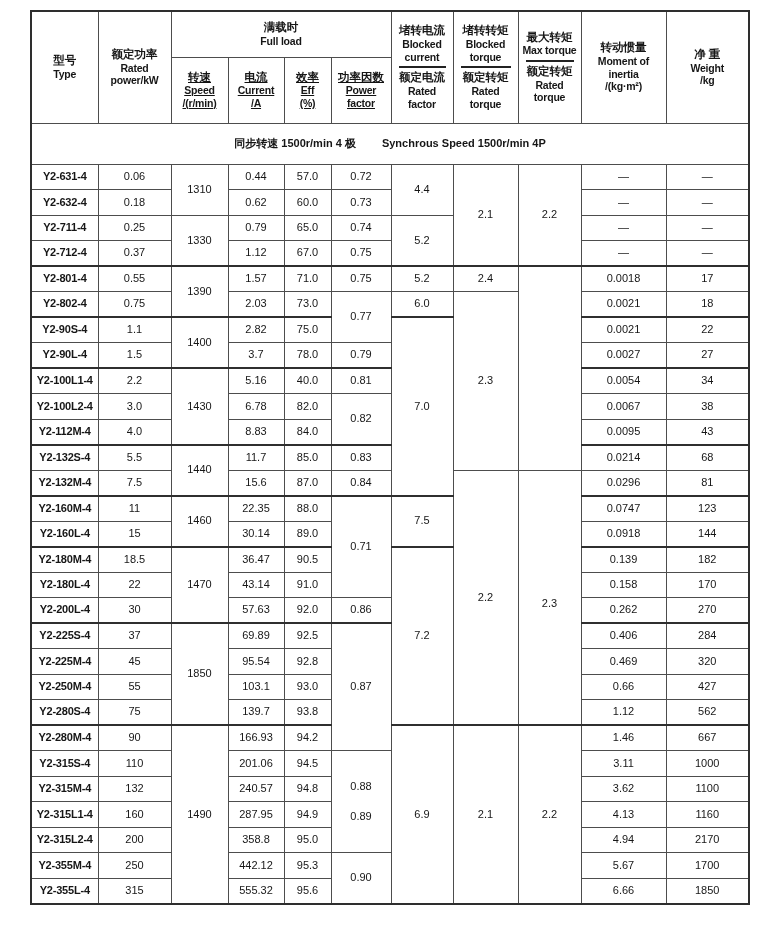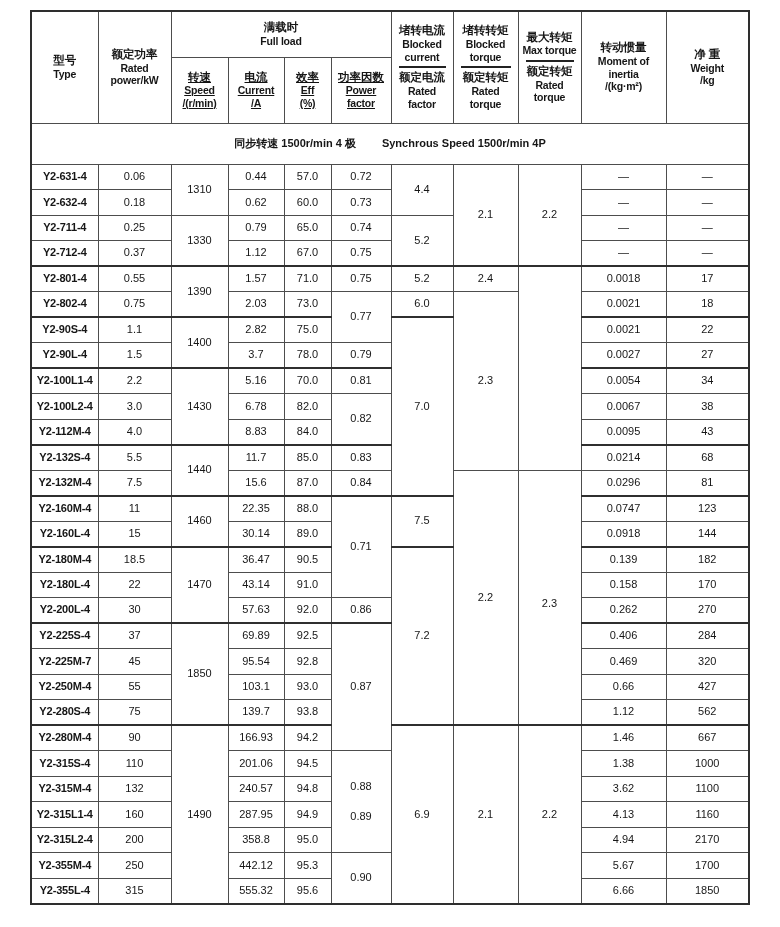--- a/index.html
+++ b/index.html
@@ -380,21 +380,21 @@
           <td>
             <div>2.2</div>
           </td>
           <td rowspan="3">
             <div>1430</div>
           </td>
           <td>
             <div>5.16</div>
           </td>
           <td>
-            <div>70.0</div>
+            <div>40.0</div>
           </td>
           <td>
             <div>0.81</div>
           </td>
           <td>
             <div>0.0054</div>
           </td>
           <td>
             <div>34</div>
           </td>
@@ -636,21 +636,21 @@
           </td>
           <td>
             <div>0.406</div>
           </td>
           <td>
             <div>284</div>
           </td>
         </tr>
         <tr class="data-row">
           <td class="c-type">
-            <div>Y2-225M-7</div>
+            <div>Y2-225M-4</div>
           </td>
           <td>
             <div>45</div>
           </td>
           <td>
             <div>95.54</div>
           </td>
           <td>
             <div>92.8</div>
           </td>
@@ -744,21 +744,21 @@
             <div>201.06</div>
           </td>
           <td>
             <div>94.5</div>
           </td>
           <td rowspan="4" class="stacked">
             <div>0.88</div>
             <div>0.89</div>
           </td>
           <td>
-            <div>1.38</div>
+            <div>3.11</div>
           </td>
           <td>
             <div>1000</div>
           </td>
         </tr>
         <tr class="data-row">
           <td class="c-type">
             <div>Y2-315M-4</div>
           </td>
           <td>

